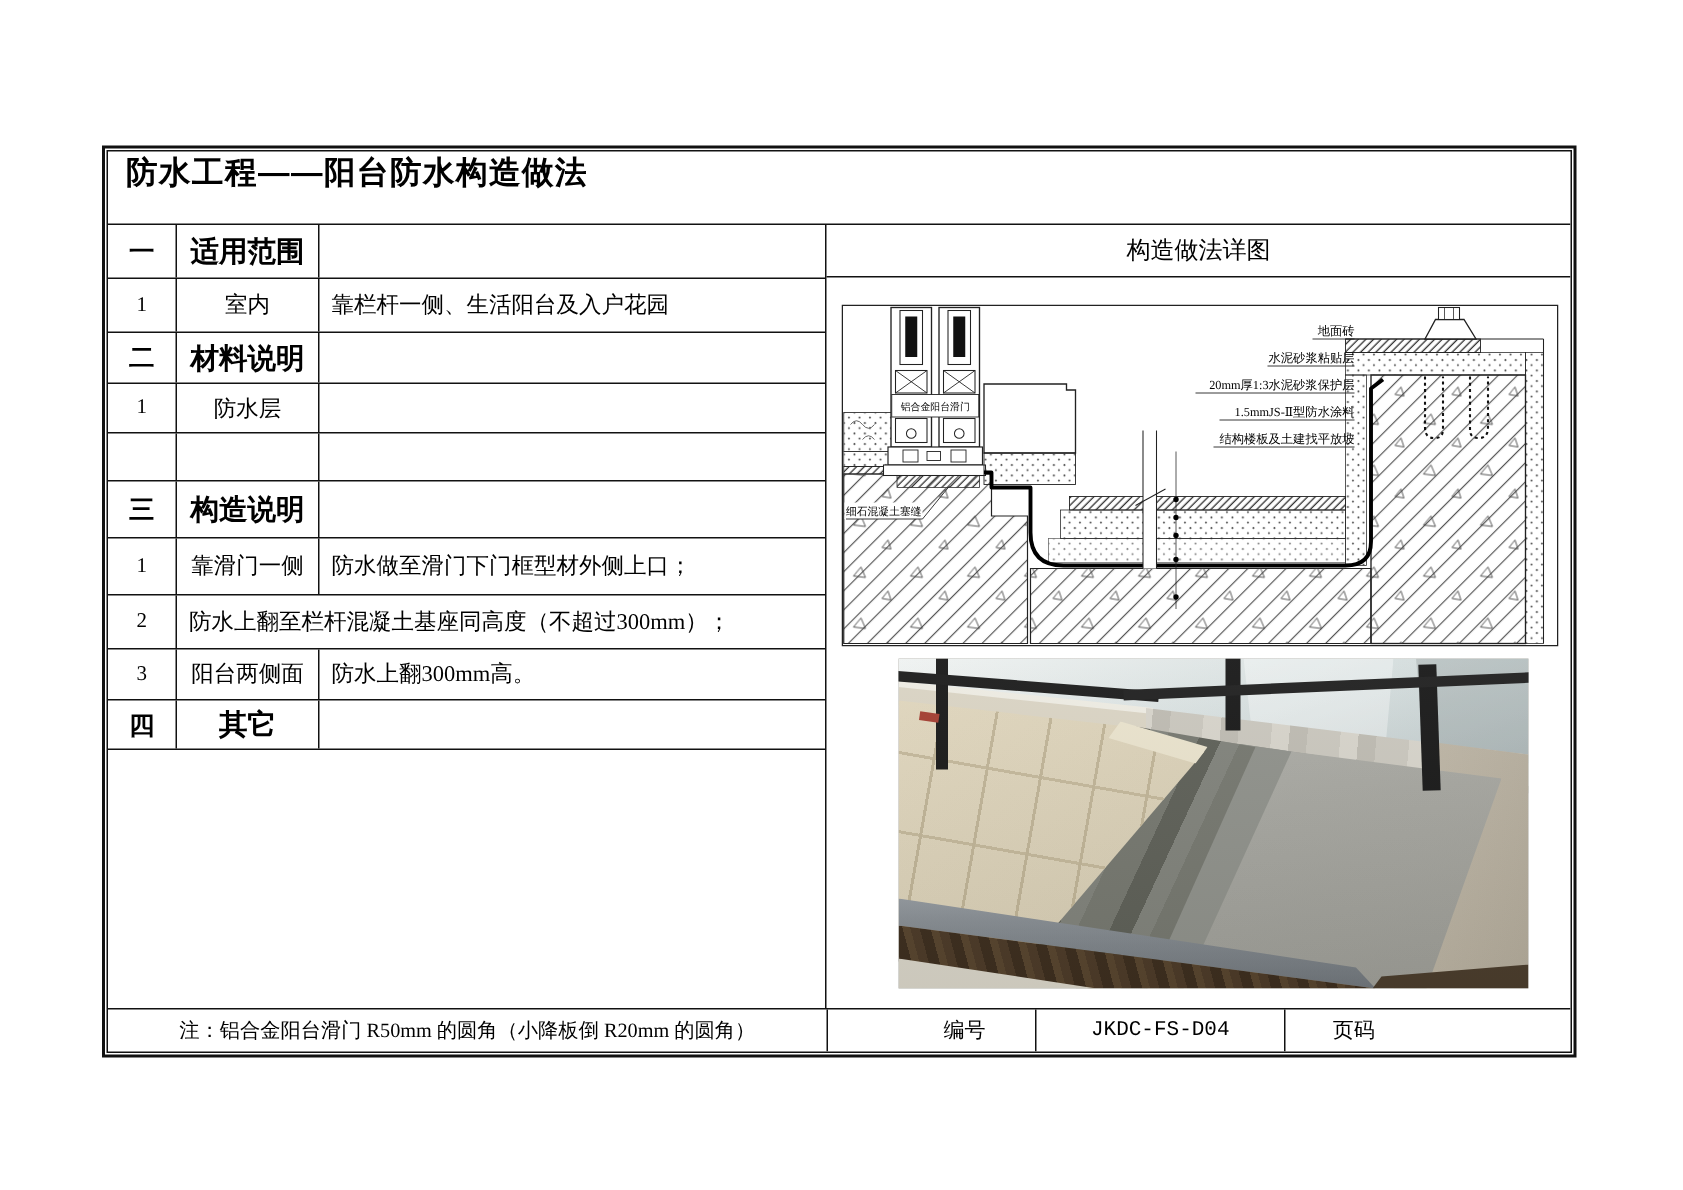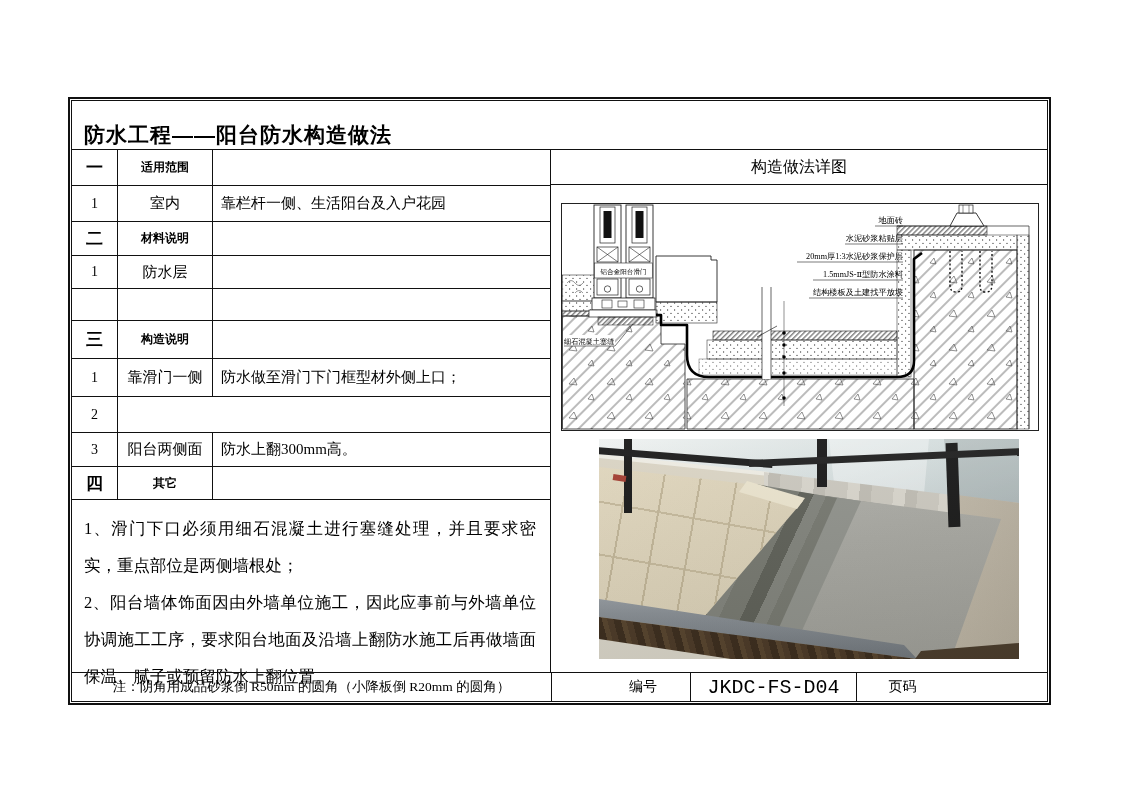--- a/index.html
+++ b/index.html
@@ -1,43 +1,43 @@
 <!DOCTYPE html>
 <html><head>
 <meta charset="utf-8">
 <style>
   html,body{margin:0;padding:0;background:#fff;}
   body{width:1122px;height:793px;position:relative;font-family:"Liberation Serif","DejaVu Serif",serif;color:#000;}
   .frame{position:absolute;left:68px;top:97px;width:983px;height:608px;border:2.5px solid #111;padding:1px;box-sizing:border-box;background:#fff;}
   .frame-inner{border:1px solid #111;width:100%;height:100%;box-sizing:border-box;display:flex;flex-direction:column;overflow:hidden;}
-  .title-row{height:48px;flex:0 0 48px;border-bottom:1px solid #111;display:flex;align-items:flex-end;gap:18px;}
+  .title-row{height:48px;flex:0 0 48px;border-bottom:1px solid #111;display:flex;align-items:flex-start;gap:18px;}
   .title-cell{flex:1;display:flex;align-items:center;padding-left:12px;
       font-family:"Liberation Sans","DejaVu Sans",sans-serif;font-weight:bold;font-size:21px;letter-spacing:1px;}
   .title-spacer{flex:0 0 142px;border-left:1px solid #111;}
   .main{flex:1;display:flex;min-height:0;}
   .left-col{flex:0 0 478px;border-right:1px solid #111;display:flex;flex-direction:column;}
   .right-col{flex:1;display:flex;flex-direction:column;min-width:0;}
   .trow{display:flex;border-bottom:1px solid #111;align-items:stretch;}
   .c-num{flex:0 0 45px;border-right:1px solid #111;display:flex;align-items:center;justify-content:center;font-size:14px;}
   .c-label{flex:0 0 94px;border-right:1px solid #111;display:flex;align-items:center;justify-content:center;font-size:15px;}
   .c-desc{flex:1;display:flex;align-items:center;padding-left:8px;font-size:15px;}
   .hd .c-num{font-family:"Liberation Sans","DejaVu Sans",sans-serif;font-weight:bold;font-size:17px;}
-  .hd .c-label{font-family:"Liberation Sans","DejaVu Sans",sans-serif;font-weight:bold;font-size:12px;}
+  .hd .c-label{font-family:"Liberation Sans","DejaVu Sans",sans-serif;font-weight:bold;font-size:19px;}
   .h35{flex:0 0 35px;} .h33{flex:0 0 33px;} .h32{flex:0 0 32px;} .h31{flex:0 0 31px;} .h37{flex:0 0 37px;}
   .notes{flex:1;padding:10px 14px 0 12px;font-size:16.5px;line-height:37px;border-bottom:0;}
   .notes p{margin:0;text-align:justify;}
   .detail-hd{flex:0 0 34px;border-bottom:1px solid #111;display:flex;align-items:center;justify-content:center;
       font-family:"Liberation Sans","DejaVu Sans",sans-serif;font-weight:normal;font-size:16px;}
   .detail-body{flex:1;position:relative;}
   .drawing{position:absolute;left:10px;top:18px;width:478px;height:228px;}
   .footer-row{flex:0 0 28px;border-top:1px solid #111;display:flex;align-items:stretch;font-size:14px;}
   .f-cell{display:flex;align-items:center;justify-content:center;}
   .f-note{flex:0 0 479px;font-size:13.5px;}
   .f-clabel{flex:0 0 94px;border-left:1px solid #111;padding-left:44px;}
-  .f-code{flex:0 0 165px;border-left:1px solid #111;font-family:"Liberation Mono","DejaVu Sans Mono",monospace;font-size:20px;}
+  .f-code{flex:0 0 165px;border-left:1px solid #111;font-family:"Liberation Mono","DejaVu Sans Mono",monospace;font-size:14px;}
   .f-plabel{flex:0 0 91px;border-left:1px solid #111;}
   .f-page{flex:1;border-left:1px solid #111;}
   
   .photo{position:absolute;left:48px;top:254px;width:420px;height:220px;overflow:hidden;background:#b4b4ae;}
   .photo div{position:absolute;}
   .ly{inset:0;}
   .glass{clip-path:polygon(0px 0px,420px 0px,420px 70px,165px 34px,0px 16px);
       background:linear-gradient(160deg,#eff2f1 0%,#d3dcdc 35%,#b4bfc1 70%,#9fabae 100%);}
   .glass2{clip-path:polygon(230px 0px,330px 0px,325px 55px,235px 44px);background:rgba(255,255,255,.35);}
   .glass3{clip-path:polygon(345px 0px,420px 0px,420px 64px,350px 56px);background:rgba(120,130,128,.28);}
@@ -120,37 +120,34 @@
         <div class="c-label">构造说明</div>
         <div class="c-desc"></div>
       </div>
       <div class="trow h37">
         <div class="c-num">1</div>
         <div class="c-label">靠滑门一侧</div>
         <div class="c-desc">防水做至滑门下门框型材外侧上口；</div>
       </div>
       <div class="trow h35">
         <div class="c-num">2</div>
+        <div class="c-desc">防水上翻至栏杆混凝土基座同高度（不超过300mm）；</div>
       </div>
       <div class="trow h33">
         <div class="c-num">3</div>
         <div class="c-label">阳台两侧面</div>
         <div class="c-desc">防水上翻300mm高。</div>
       </div>
 
       <div class="trow hd h32">
         <div class="c-num">四</div>
         <div class="c-label">其它</div>
         <div class="c-desc"></div>
       </div>
 
-      <div class="notes">
-        <p>1、滑门下口必须用细石混凝土进行塞缝处理，并且要求密实，重点部位是两侧墙根处；</p>
-        <p>2、阳台墙体饰面因由外墙单位施工，因此应事前与外墙单位协调施工工序，要求阳台地面及沿墙上翻防水施工后再做墙面保温、腻子或预留防水上翻位置。</p>
-      </div>
     </div>
 
     <div class="right-col">
       <div class="detail-hd">构造做法详图</div>
       <div class="detail-body">
 
         <svg class="drawing" viewBox="0 0 478 228" xmlns="http://www.w3.org/2000/svg">
           <defs>
             <pattern id="ph" width="9" height="9" patternUnits="userSpaceOnUse" patternTransform="rotate(45)">
               <line x1="1" y1="0" x2="1" y2="9" stroke="#555" stroke-width="0.8"></line>
@@ -287,20 +284,20 @@
           <div class="r2"></div>
           <div class="sticker"></div>
           <div class="ly wash"></div>
         </div>
 
       </div>
     </div>
   </div>
 
   <div class="footer-row">
-    <div class="f-cell f-note">注：阴角用成品砂浆倒 R50mm 的圆角（小降板倒 R20mm 的圆角）</div>
+    <div class="f-cell f-note">注：铝合金阳台滑门 R50mm 的圆角（小降板倒 R20mm 的圆角）</div>
     <div class="f-cell f-clabel">编号</div>
     <div class="f-cell f-code">JKDC-FS-D04</div>
     <div class="f-cell f-plabel">页码</div>
   </div>
 
  </div>
 </div>
 
 </body></html>

